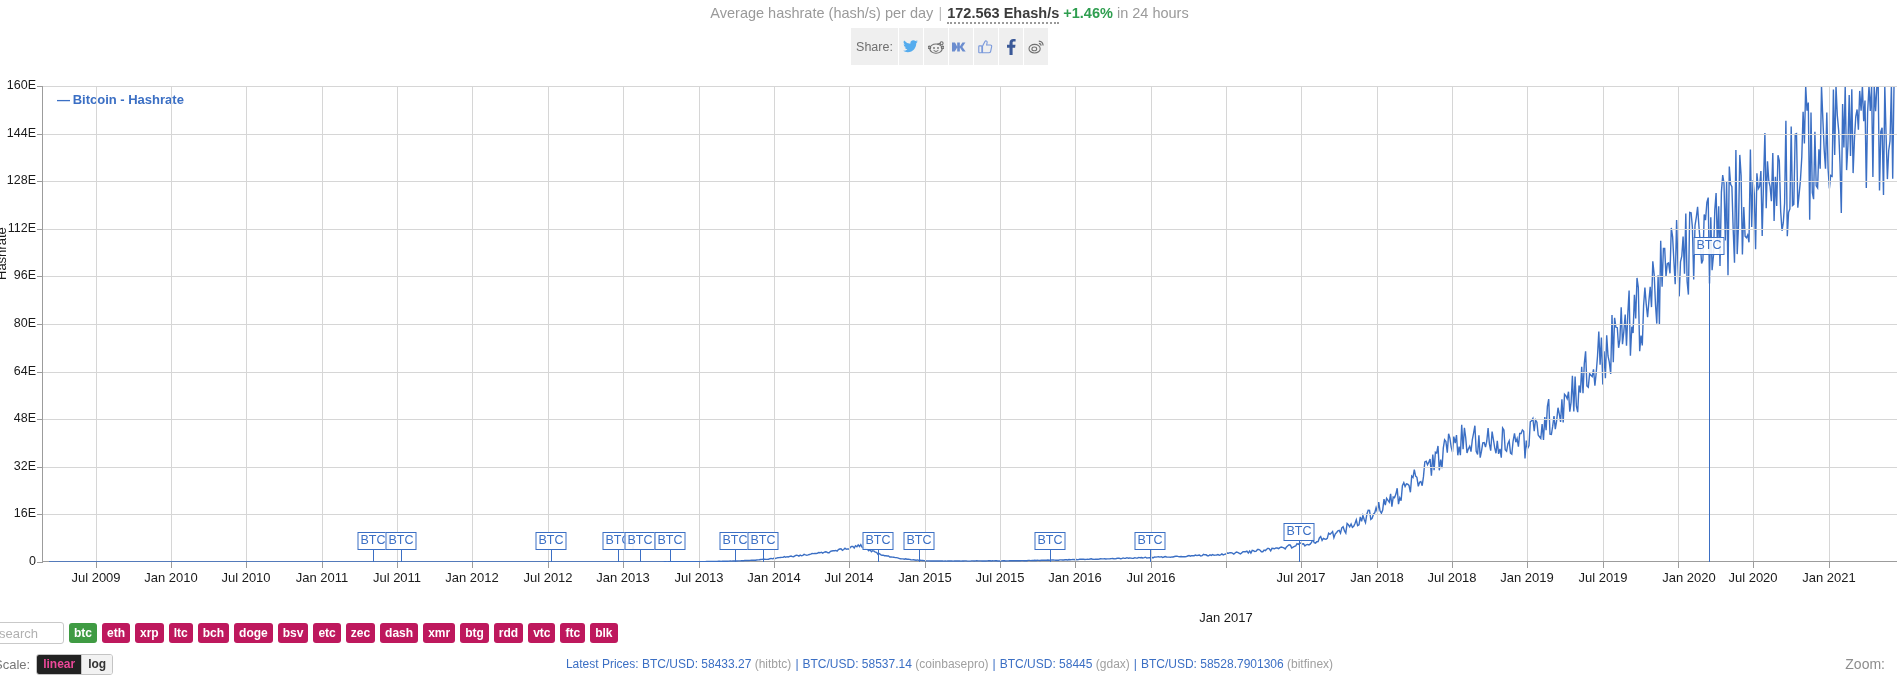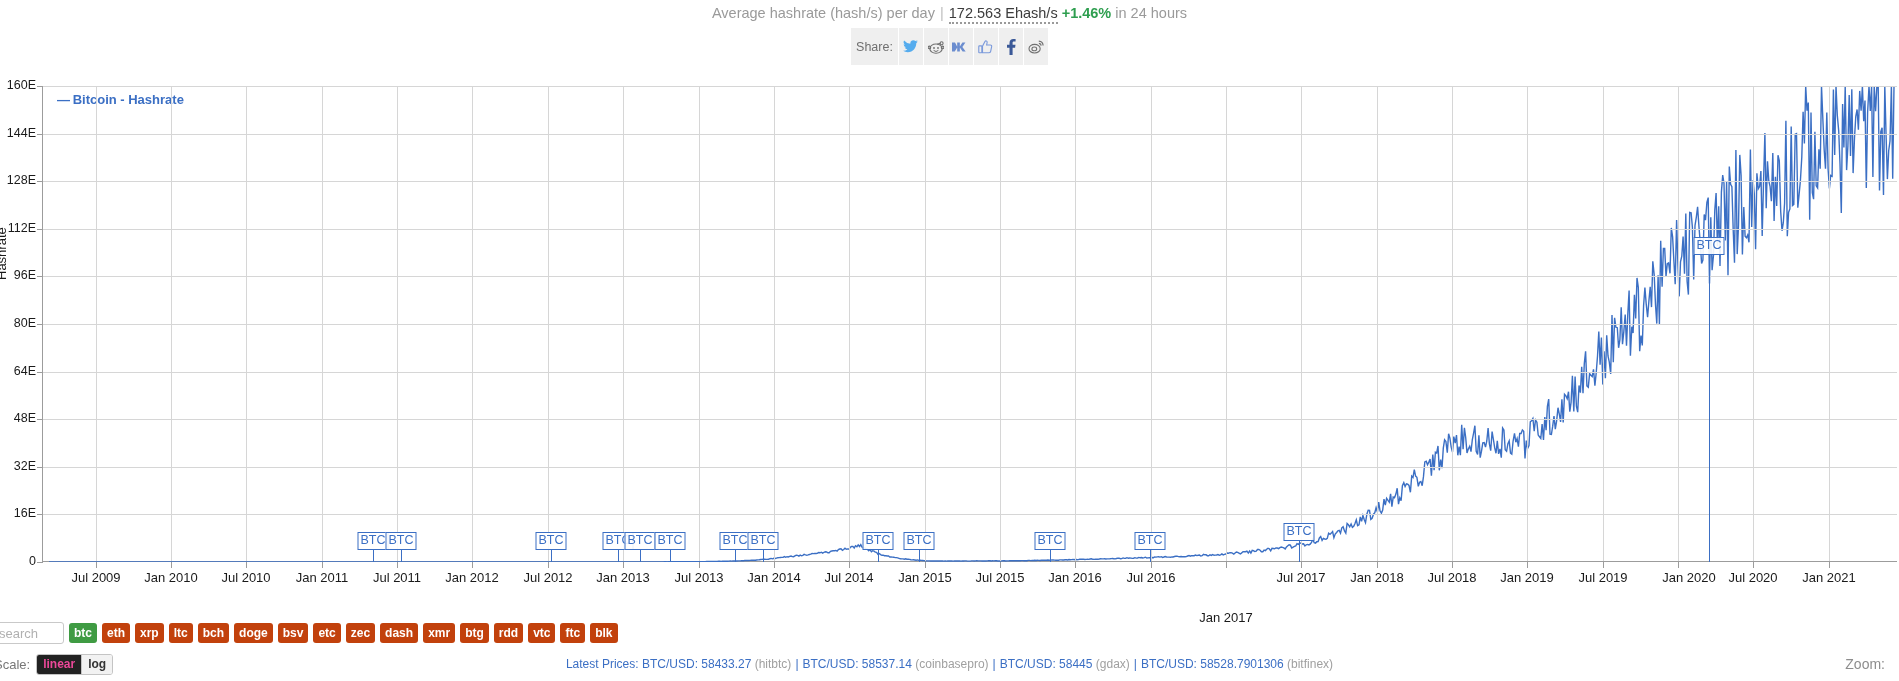--- a/index.html
+++ b/index.html
@@ -16,21 +16,21 @@
   .header { width: 100%; text-align: center; padding-top: 1px; }
   .chart-title {
     font-size: 17px; font-weight: bold; color: #1a1a1a;
     line-height: 22px; letter-spacing: -0.1px;
   }
   .chart-subtitle {
     font-size: 14.5px; color: #9a9a9a; line-height: 22px; margin-top: 1px;
   }
   .chart-subtitle .sep { color: #bdbdbd; padding: 0 1px; }
   .sub-value {
-    color: #3c3c3c; font-weight: normal;
+    color: #3c3c3c; font-weight: bold;
     border-bottom: 2px dotted #9a9a9a; padding-bottom: 1px; margin-top: 20px;
   }
   .sub-change { color: #2e9e4f; font-weight: bold; }
   .sub-tail { color: #9a9a9a; }
 
   
   .share-bar {
     margin: 4px auto 0; width: 200px; height: 37px;
     display: flex; align-items: stretch; justify-content: center;
   }
@@ -114,21 +114,21 @@
   .search-input {
     width: 72px; height: 22px; margin-left: -8px;
     border: 1px solid #c9c9c9; border-radius: 3px;
     font-size: 13px; color: #555; padding: 0 6px;
     font-family: "Liberation Sans", sans-serif;
     background:#fff; outline: none;
   }
   .search-input::placeholder { color: #b0b0b0; }
   .coin-tag {
     height: 20px; min-width: 22px; margin-left: 5px;
-    background: #c2410c; color: #fff; border-radius: 3px;
+    background: #be185d; color: #fff; border-radius: 3px;
     font-size: 12px; font-weight: bold;
     display: flex; align-items: center; justify-content: center;
     padding: 0 5px; cursor: pointer;
   }
   .coin-tag.active { background: #3f9b43; }
 
   .toolbar-row2 {
     position: absolute; left: 0; top: 650px; width: 1899px;
     height: 28px; display: flex; align-items: center;
   }

